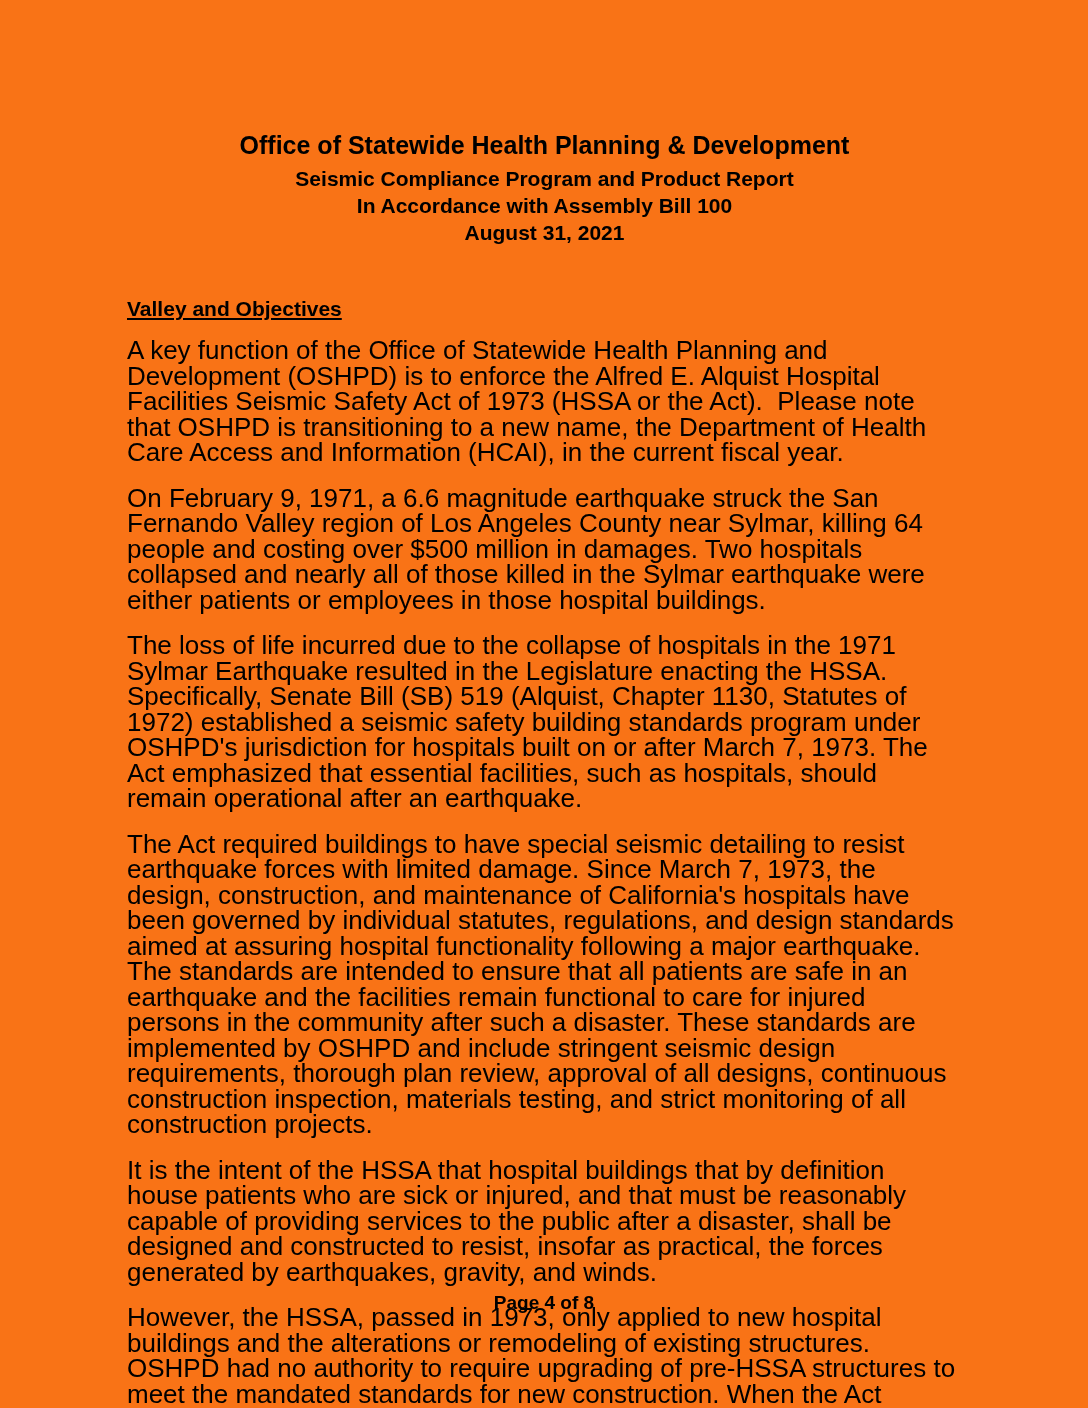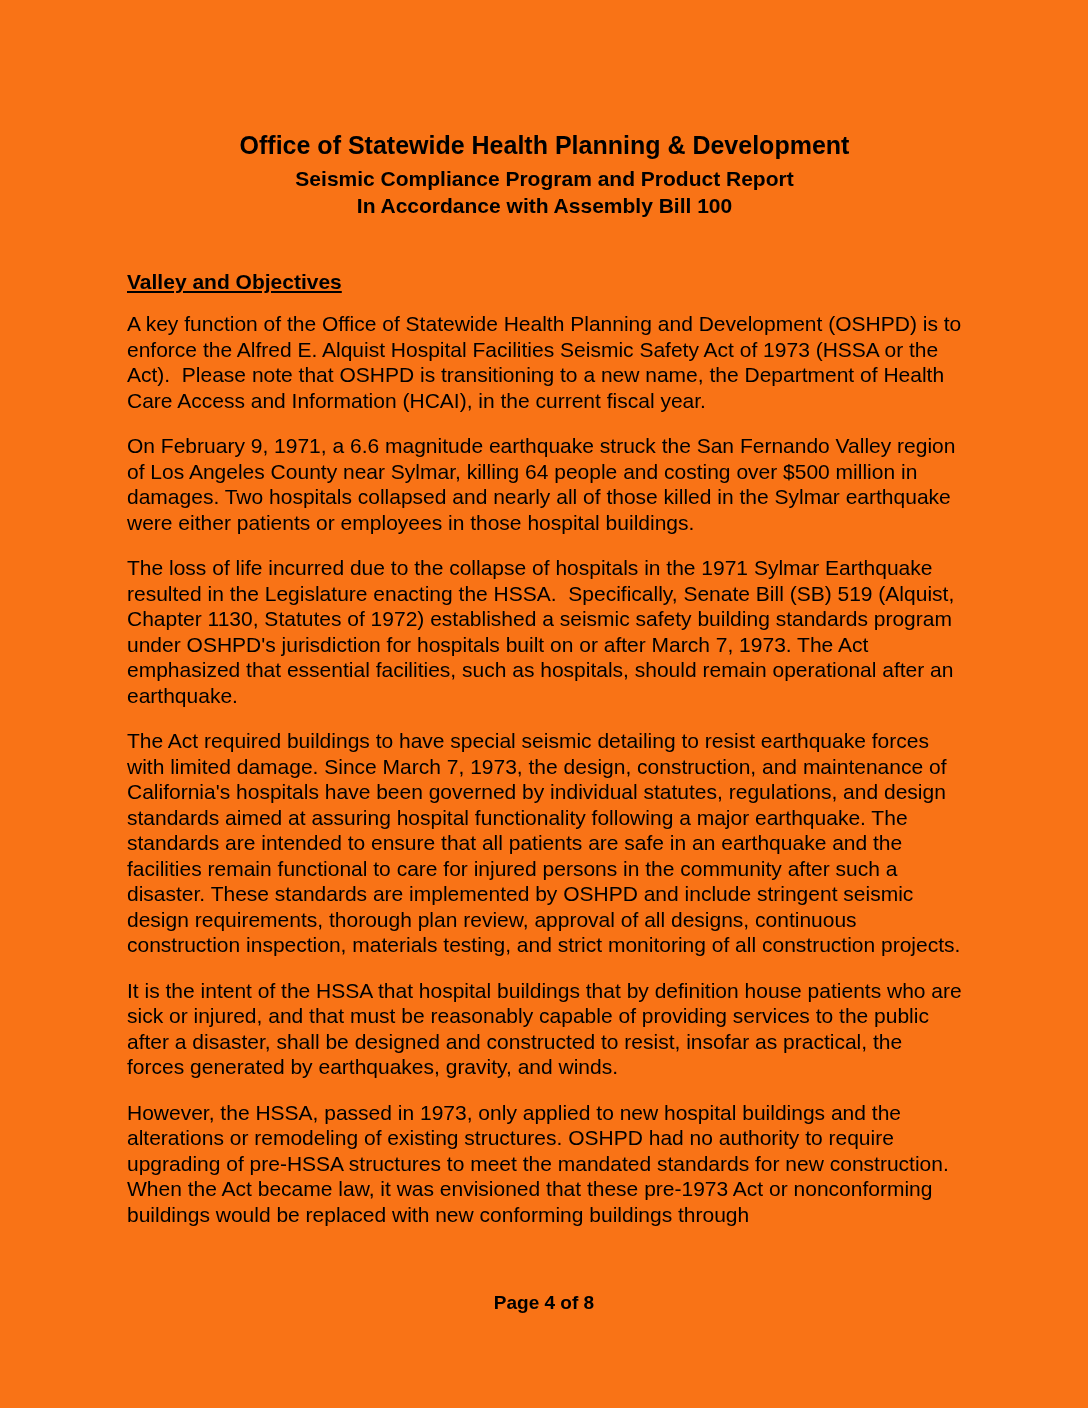--- a/index.html
+++ b/index.html
@@ -34,21 +34,21 @@
     line-height: 27px;
   }
   .section-heading {
     font-size: 21px;
     font-weight: bold;
     text-decoration: underline;
     margin: 0 0 17px 0;
     line-height: 25px;
   }
   .body-para {
-    font-size: 21px;
+    font-size: 26px;
     font-weight: normal;
     line-height: 25.5px;
     margin: 0 0 20px 0;
     max-width: 836px;
     white-space: pre-wrap;
   }
   .page-footer {
     position: absolute;
     left: 0;
     top: 1292px;
@@ -61,20 +61,21 @@
 </style>
 </head>
 <body>
 
 <div class="page">
 
   <header class="doc-header">
     <h1 class="doc-title">Office of Statewide Health Planning &amp; Development</h1>
     <div class="doc-sub">Seismic Compliance Program and Product Report</div>
     <div class="doc-sub">In Accordance with Assembly Bill 100</div>
+    <div class="doc-sub">August 31, 2021</div>
   </header>
 
   <h2 class="section-heading">Valley and Objectives</h2>
 
   <p class="body-para">A key function of the Office of Statewide Health Planning and Development (OSHPD) is to enforce the Alfred E. Alquist Hospital Facilities Seismic Safety Act of 1973 (HSSA or the Act).  Please note that OSHPD is transitioning to a new name, the Department of Health Care Access and Information (HCAI), in the current fiscal year.</p>
   <p class="body-para">On February 9, 1971, a 6.6 magnitude earthquake struck the San Fernando Valley region of Los Angeles County near Sylmar, killing 64 people and costing over $500 million in damages. Two hospitals collapsed and nearly all of those killed in the Sylmar earthquake were either patients or employees in those hospital buildings.</p>
   <p class="body-para">The loss of life incurred due to the collapse of hospitals in the 1971 Sylmar Earthquake resulted in the Legislature enacting the HSSA.  Specifically, Senate Bill (SB) 519 (Alquist, Chapter 1130, Statutes of 1972) established a seismic safety building standards program under OSHPD's jurisdiction for hospitals built on or after March 7, 1973. The Act emphasized that essential facilities, such as hospitals, should remain operational after an earthquake.</p>
   <p class="body-para">The Act required buildings to have special seismic detailing to resist earthquake forces with limited damage. Since March 7, 1973, the design, construction, and maintenance of California's hospitals have been governed by individual statutes, regulations, and design standards aimed at assuring hospital functionality following a major earthquake. The standards are intended to ensure that all patients are safe in an earthquake and the facilities remain functional to care for injured persons in the community after such a disaster. These standards are implemented by OSHPD and include stringent seismic design requirements, thorough plan review, approval of all designs, continuous construction inspection, materials testing, and strict monitoring of all construction projects.</p>
   <p class="body-para">It is the intent of the HSSA that hospital buildings that by definition house patients who are sick or injured, and that must be reasonably capable of providing services to the public after a disaster, shall be designed and constructed to resist, insofar as practical, the forces generated by earthquakes, gravity, and winds.</p>
   <p class="body-para">However, the HSSA, passed in 1973, only applied to new hospital buildings and the alterations or remodeling of existing structures. OSHPD had no authority to require upgrading of pre-HSSA structures to meet the mandated standards for new construction. When the Act became law, it was envisioned that these pre-1973 Act or nonconforming buildings would be replaced with new conforming buildings through</p>

